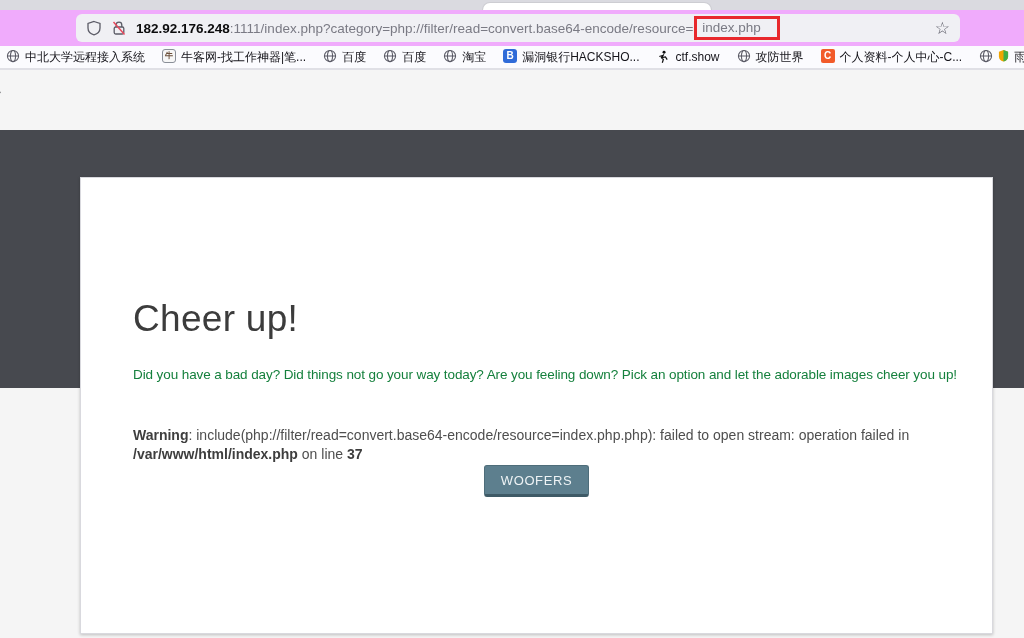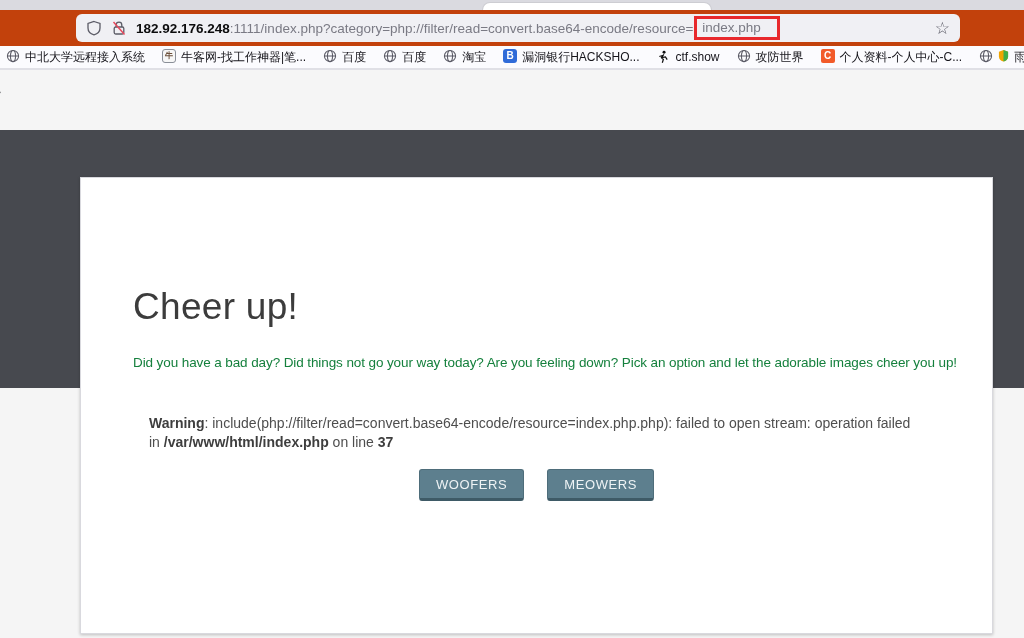--- a/index.html
+++ b/index.html
@@ -10,21 +10,21 @@
     background: #f5f5f5; overflow: hidden; position: relative;
   }
 
   
   .tabstrip { height: 10px; background: #dadae0; position: relative; }
   .tab {
     position: absolute; left: 483px; top: 3px; width: 228px; height: 7px;
     background: #ffffff; border-radius: 8px 8px 0 0;
     box-shadow: 0 0 0 1px rgba(0,0,0,0.06);
   }
-  .toolbar { height: 36px; background: #c2410c; position: relative; }
+  .toolbar { height: 36px; background: #f0abfc; position: relative; }
   .urlbar {
     position: absolute; left: 76px; top: 4px; width: 884px; height: 28px;
     background: #f0f0f4; border-radius: 6px;
     display: flex; align-items: center; padding: 0 10px;
   }
   .urlbar .ic { display: inline-flex; align-items: center; margin-right: 9px; flex: 0 0 auto; }
   .url-text {
     font-size: 13.5px; color: #7a7a84; white-space: nowrap; overflow: hidden;
     display: flex; align-items: center; flex: 1 1 auto;
   }
@@ -54,30 +54,30 @@
   
   .page { position: absolute; left: 0; top: 72px; width: 1024px; height: 566px; background: #f5f5f5; }
   .page-chevron {
     position: absolute; left: -5px; top: 8px; font-size: 19px; color: #2f3237; font-weight: 700;
   }
   .hero { position: absolute; left: 0; top: 58px; width: 1024px; height: 258px; background: #47494f; }
   .card {
     position: absolute; left: 80px; top: 105px; width: 913px; height: 457px;
     background: #ffffff; border: 1px solid #d9d9de;
     box-shadow: 0 1px 3px rgba(0,0,0,0.22);
-    padding: 0 52px;
+    padding: 12px 52px;
   }
   .card h1 {
     margin: 108px 0 0 0; font-size: 37px; font-weight: 400; color: #3c3c3c; letter-spacing: 0.3px;
   }
   .intro {
     margin: 27px 0 0 0; font-size: 13.5px; color: #15803d; white-space: nowrap; letter-spacing: -0.1px;
   }
   .warning {
-    font-size: 14px; color: #4e4e4e; line-height: 1.38; max-width: 800px; margin: 16px;
+    font-size: 14px; color: #4e4e4e; line-height: 1.38; max-width: 800px; margin: 0;
   }
   .warning b { color: #3e3e3e; }
   .warning.w1 { margin-top: 44px; }
   .warning.w2 { margin-top: 17px; }
   .btnrow { display: flex; justify-content: center; gap: 23px; }
   .btn {
     font-family: "Liberation Sans", "DejaVu Sans", sans-serif;
     background: #5d7f8e; color: #eef3f5; font-size: 13px; letter-spacing: 0.6px;
     border: 1px solid #4e6d7a; border-bottom: 3px solid #3e5a66; border-radius: 3px;
     padding: 7px 16px 6px; min-width: 95px; cursor: pointer;
@@ -219,16 +219,15 @@
   <div class="hero"></div>
 
   <div class="card">
     <h1>Cheer up!</h1>
     <p class="intro">Did you have a bad day? Did things not go your way today? Are you feeling down? Pick an option and let the adorable images cheer you up!</p>
 
     <p class="warning w1"><b>Warning</b><span>: include(php://filter/read=convert.base64-encode/resource=index.php.php): failed to open stream: operation failed in </span><b>/var/www/html/index.php</b><span> on line </span><b>37</b></p>
 
     <div class="btnrow">
       <button class="btn">WOOFERS</button>
-      <button class="btn">MEOWERS</button>
     </div>
   </div>
 </div>
 
 </body></html>

